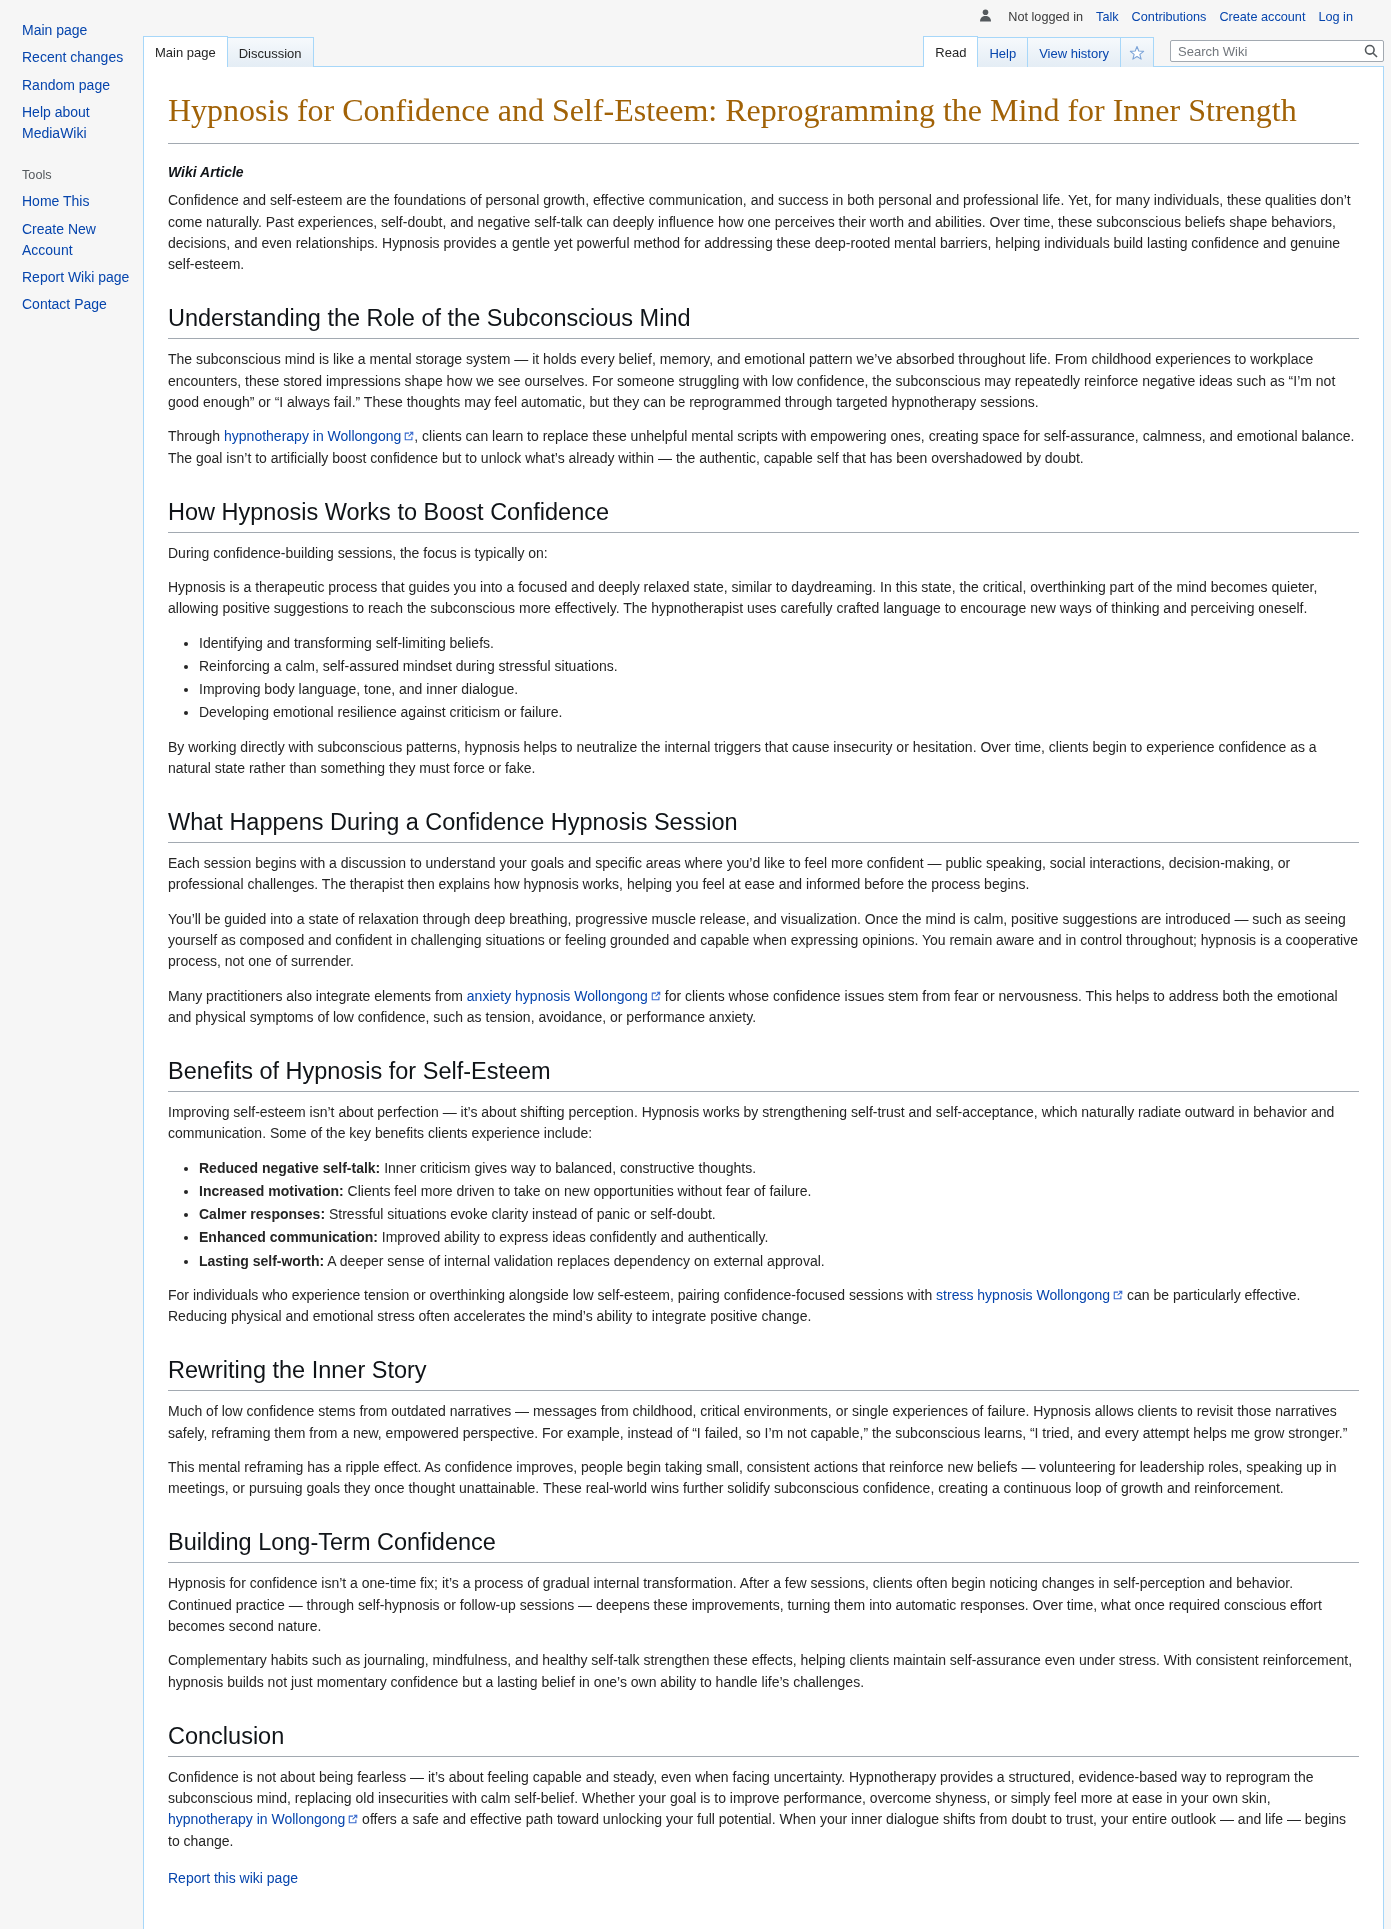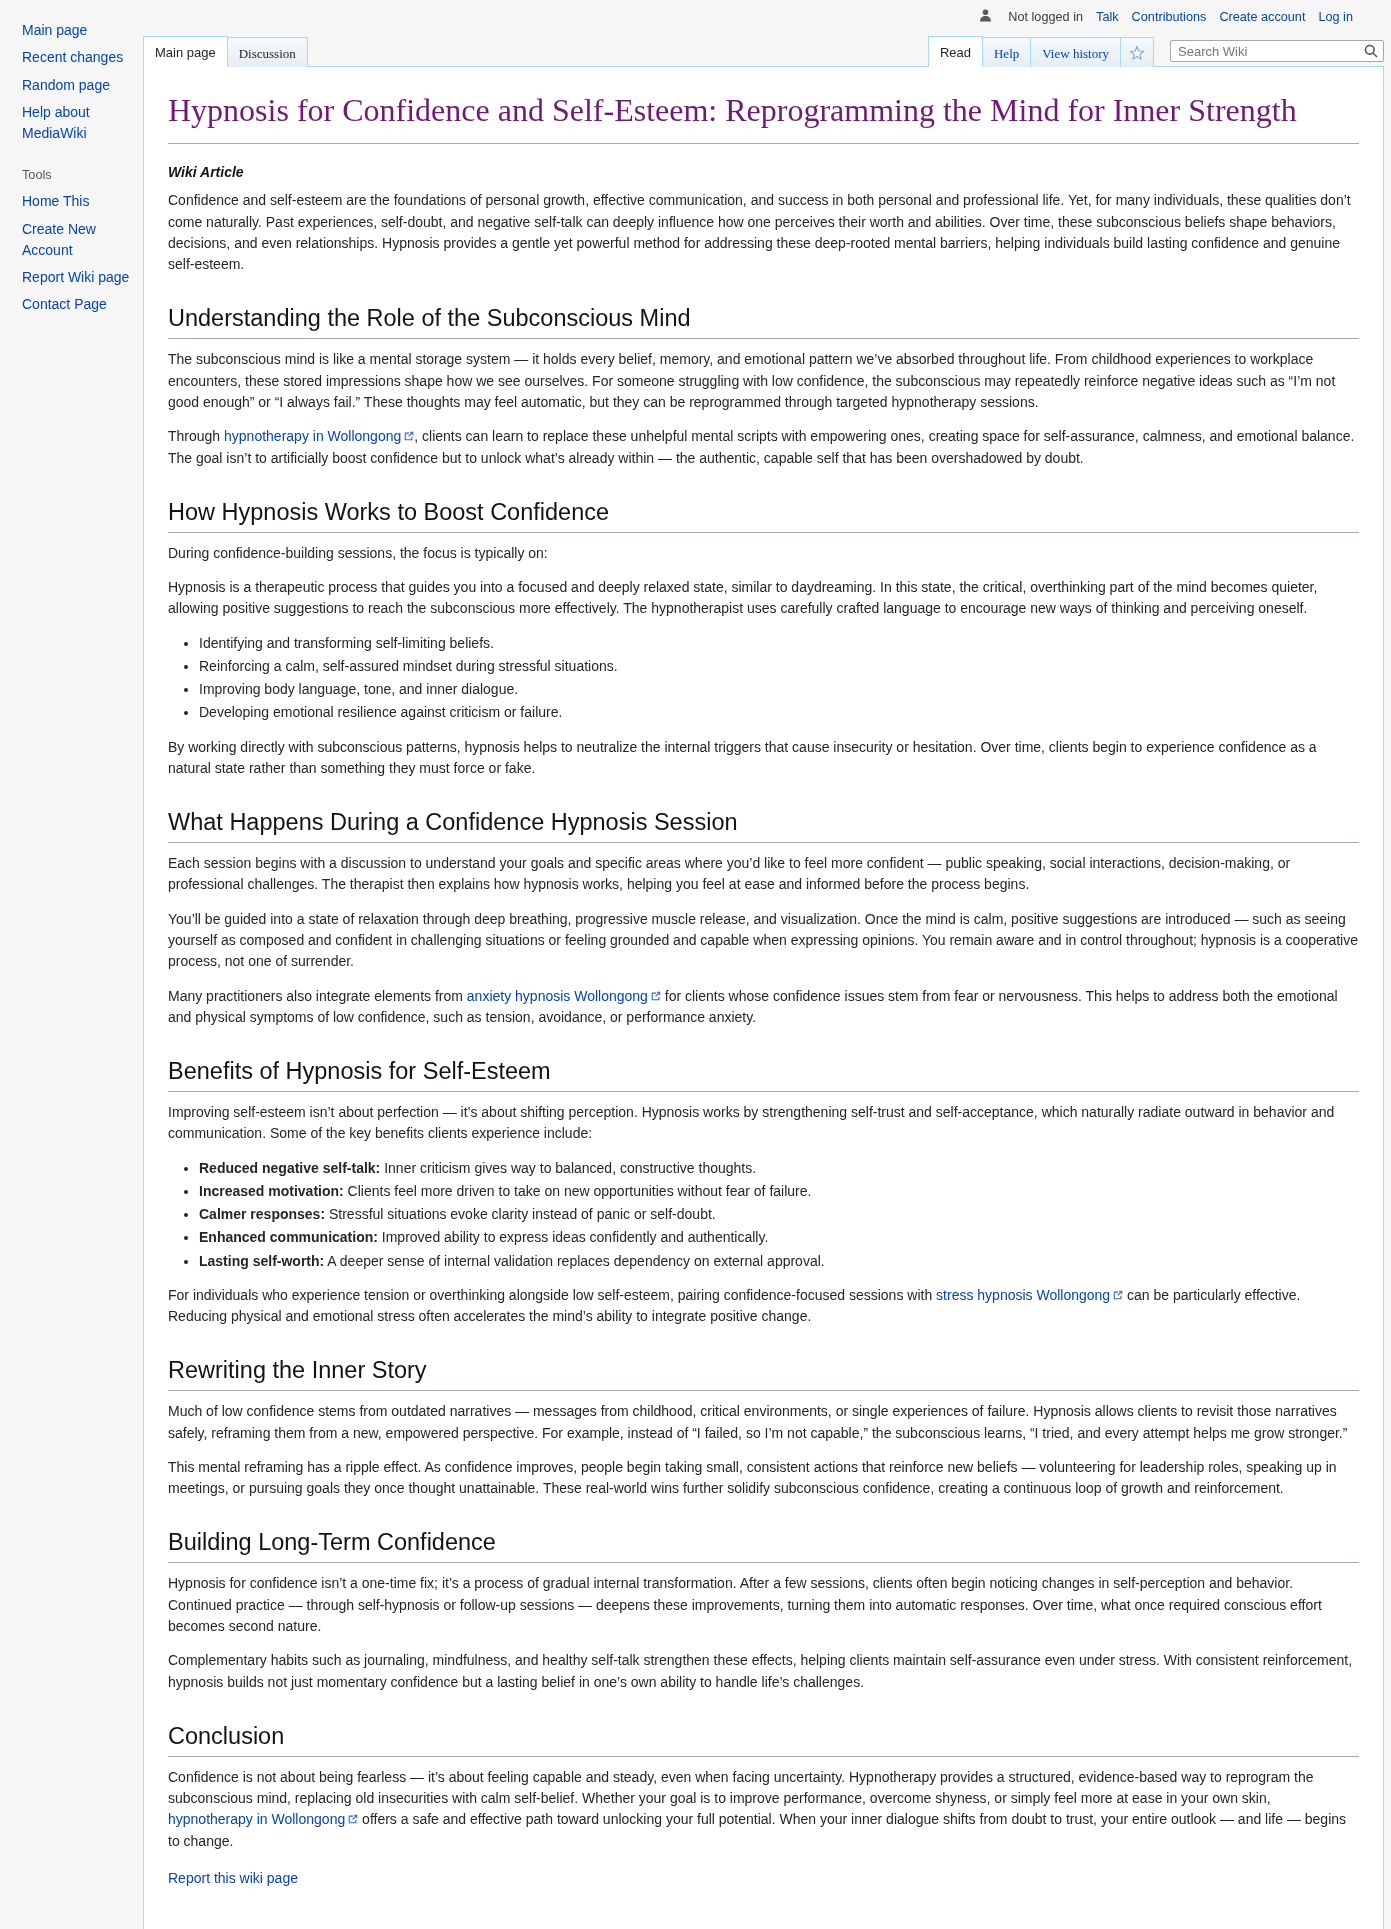--- a/index.html
+++ b/index.html
@@ -32,21 +32,21 @@
   
   #header-tabs {
     position:absolute; top:36px; left:143px; width:1241px; height:31px;
     display:flex; align-items:flex-end; z-index:3;
   }
   .tab {
     height:30px; line-height:31px; padding:0 11px; font-size:13px;
     background:linear-gradient(#f6f9fc,#e4edf5);
     border:1px solid #a7d7f9; border-bottom:none; color:#252525; white-space:nowrap;
   }
-  .tab + .tab { border-left:none;font-family:Liberation Serif, serif; }
+  .tab + .tab { border-left:none; }
   .tab.selected { background:#fff; height:31px; }
   .tab.link-tab { color:#0645ad; }
   .tab.icon-tab { display:flex; align-items:center; padding:0 8px; }
   .spacer { flex:1; }
   .search-wrap { position:relative; margin:0 0 5px 16px; }
   #search {
     width:214px; height:22px; border:1px solid #a2a9b1; border-radius:2px;
     padding:0 26px 0 7px; font-size:13px; font-family:inherit; color:#252525; background:#fff; outline:none;
   }
   #search::placeholder { color:#72777d; }
@@ -54,21 +54,21 @@
 
   
   #content-box {
     position:relative; z-index:1;
     margin:66px 7px 0 143px; min-height:1777px;
     background:#fff; border:1px solid #a7d7f9;
     padding:16px 24px 30px 24px;
   }
   h1 {
     font-family:"Liberation Serif","DejaVu Serif",serif;
-    font-size:32px; font-weight:400; color:#701a75;
+    font-size:32px; font-weight:400; color:#a16207;
     margin:4px 0 0; padding-bottom:10px; border-bottom:1px solid #a2a9b1; line-height:1.45;
   }
   .subtitle { font-size:14px; font-weight:bold; font-style:italic; margin:20px 0 10px; color:#101418; }
   h2 {
     font-size:23.5px; font-weight:400; color:#101418;
     margin:30px 0 10px; padding-bottom:6px; border-bottom:1px solid #a2a9b1;
   }
   p { font-size:14px; line-height:1.52; margin:9px 0 13px; }
   ul { margin:4px 0 13px; padding-left:31px; }
   li { font-size:14px; line-height:1.52; margin:2px 0; }

